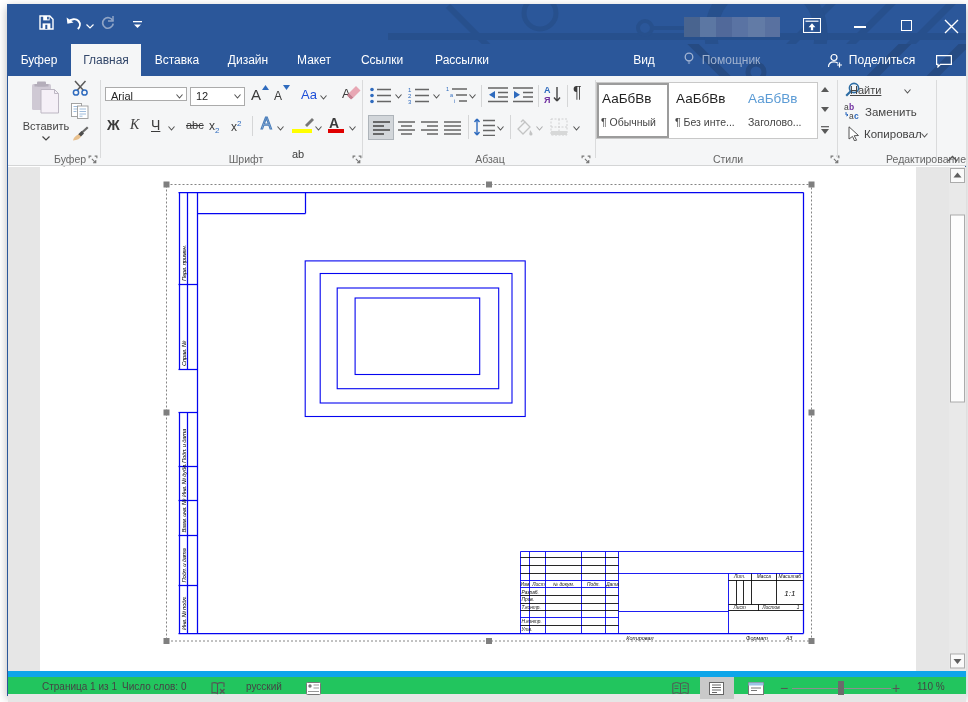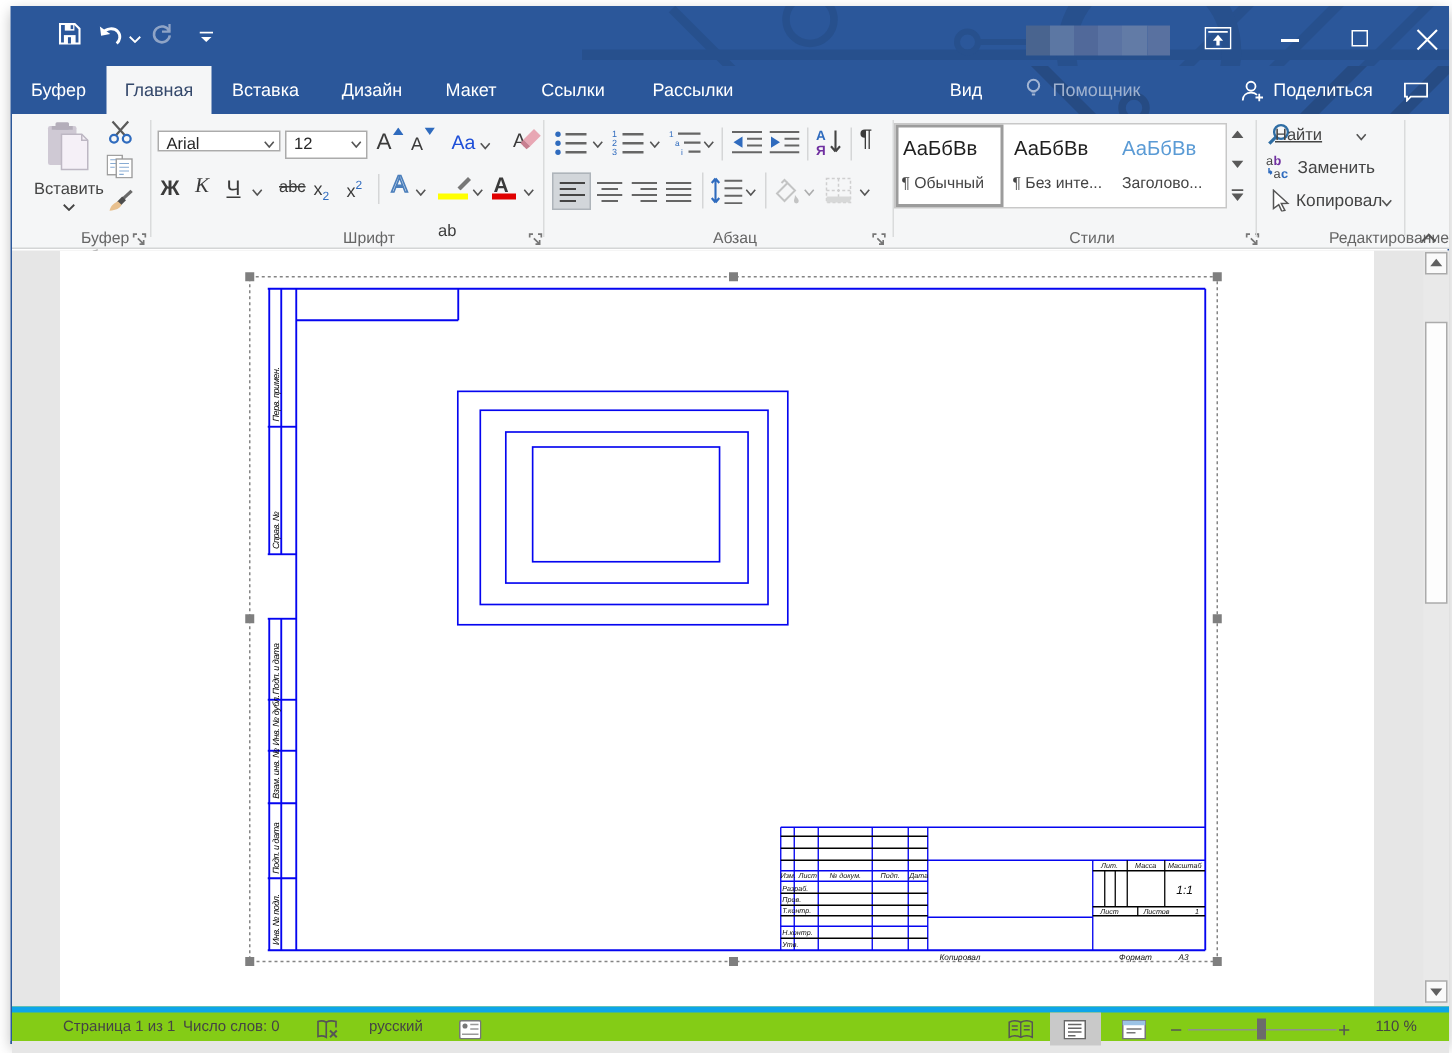--- a/index.html
+++ b/index.html
@@ -7,21 +7,21 @@
 body { position:relative; }
 .abs { position:absolute; }
 #win { position:absolute; left:7px; top:4px; width:959px; height:692px; background:#fff;
   border-left:1px solid #2B579A; border-right:1px solid #2B579A; border-bottom:2px solid #2B579A;
   box-shadow:0 3px 9px rgba(0,0,0,0.28); }
 #titlebar { position:absolute; left:8px; top:4px; width:958px; height:40px; background:#2B579A; overflow:hidden; }
 #tabrow { position:absolute; left:8px; top:44px; width:958px; height:32px; background:#2B579A; overflow:hidden; }
 #ribbon { position:absolute; left:8px; top:76px; width:958px; height:90px; background:#F5F6F7; border-bottom:1px solid #D4D5D6; }
 #docarea { position:absolute; left:8px; top:167px; width:958px; height:652px; background:#E6E6E6; overflow:hidden; }
 #page { position:absolute; left:32px; top:0; width:876px; height:504px; background:#fff; }
-#statusbar { position:absolute; left:8px; top:671px; width:958px; height:23px; background:#84cc16; border-top:4px solid #0ea5e9; font-size:10px; color:#444; }
+#statusbar { position:absolute; left:8px; top:671px; width:958px; height:23px; background:#22c55e; border-top:6px solid #0ea5e9; font-size:10px; color:#444; }
 .tab { position:absolute; top:0; height:32px; line-height:32px; color:#fff; font-size:12px; text-align:center; }
 .grouplabel { position:absolute; top:77px; font-size:10.5px; color:#666; text-align:center;padding-left:40px; }
 .gsep { position:absolute; top:4px; width:1px; height:78px; background:#DADBDC; }
 .combo { position:absolute; background:#fff; border:1px solid #ABABAB; font-size:11px; color:#262626; }
 .launcher { position:absolute; width:10px; height:10px; }
 svg { display:block; }
 </style>
 </head>
 <body>
 <div id="win"></div>

